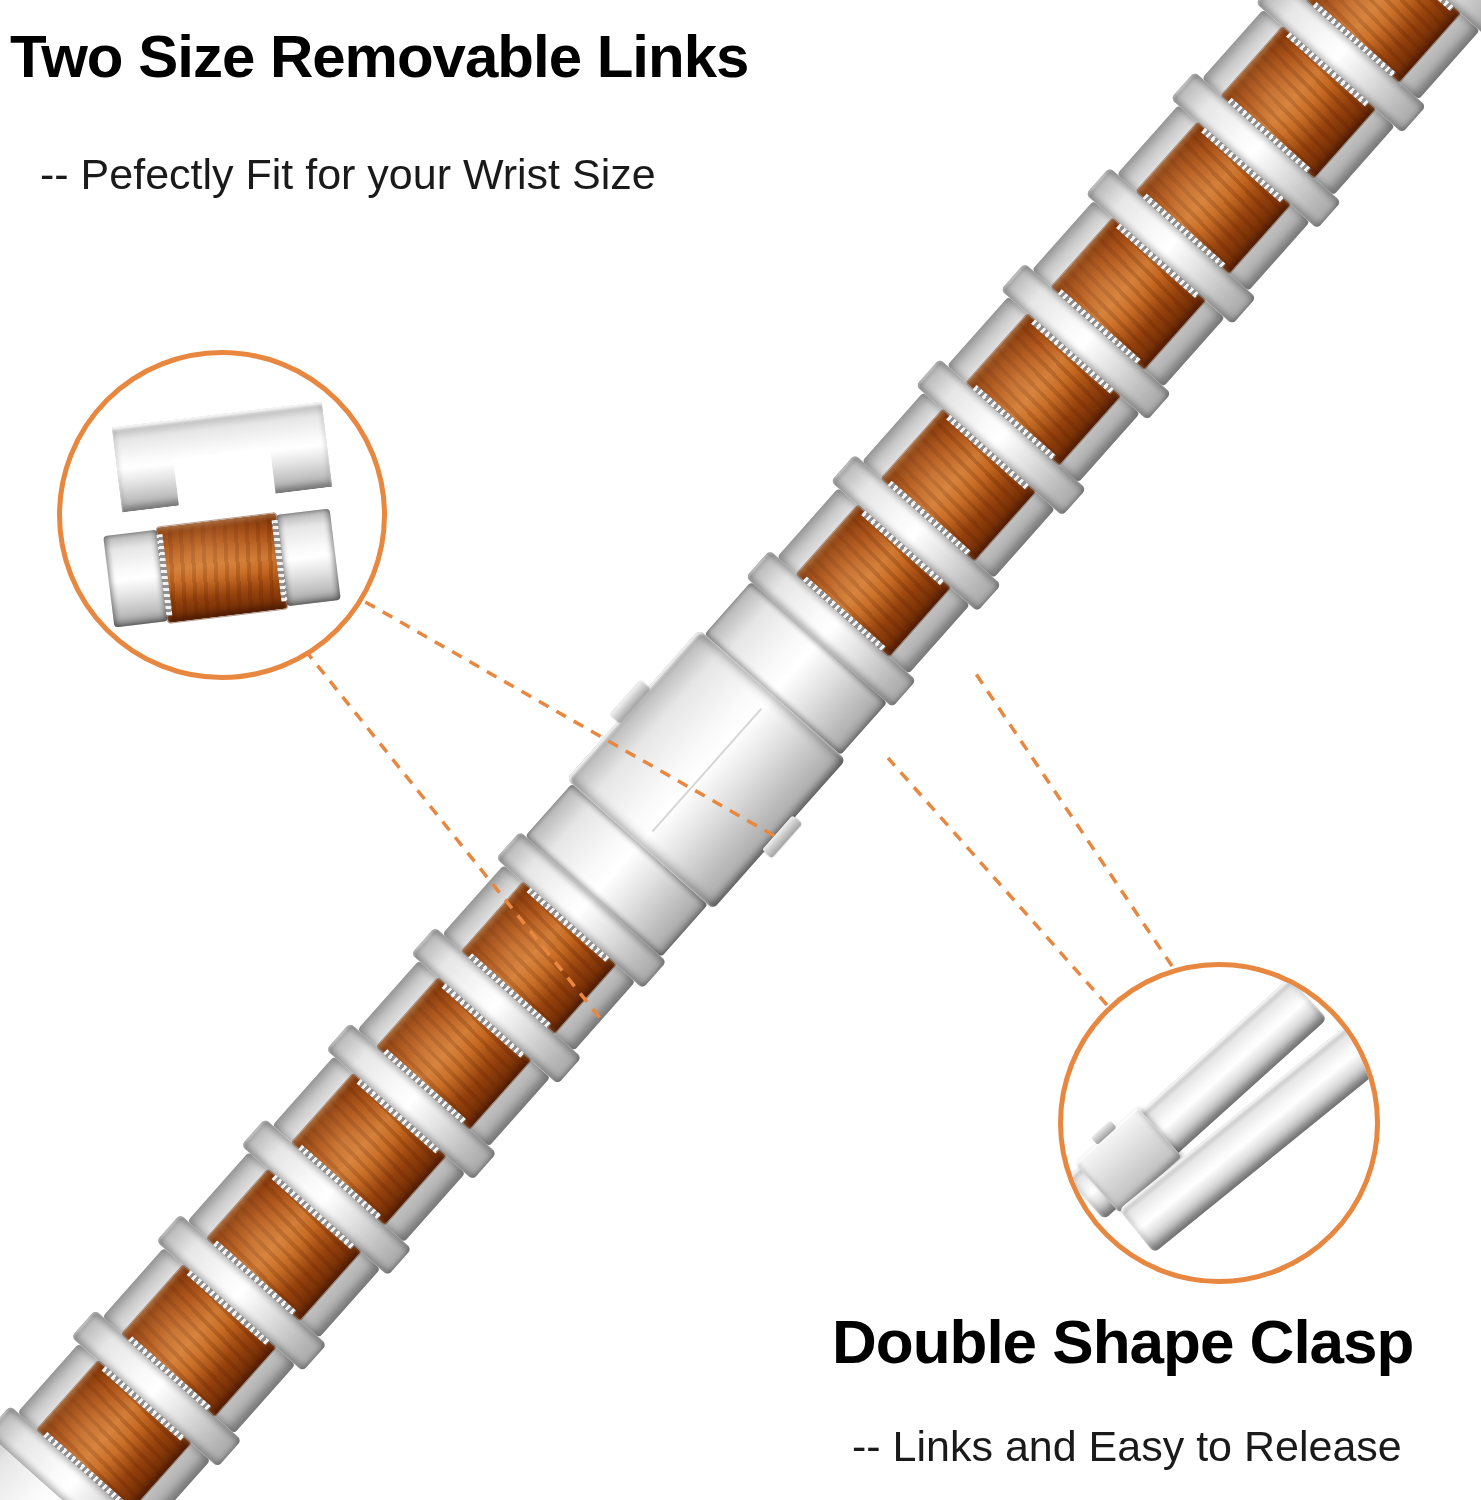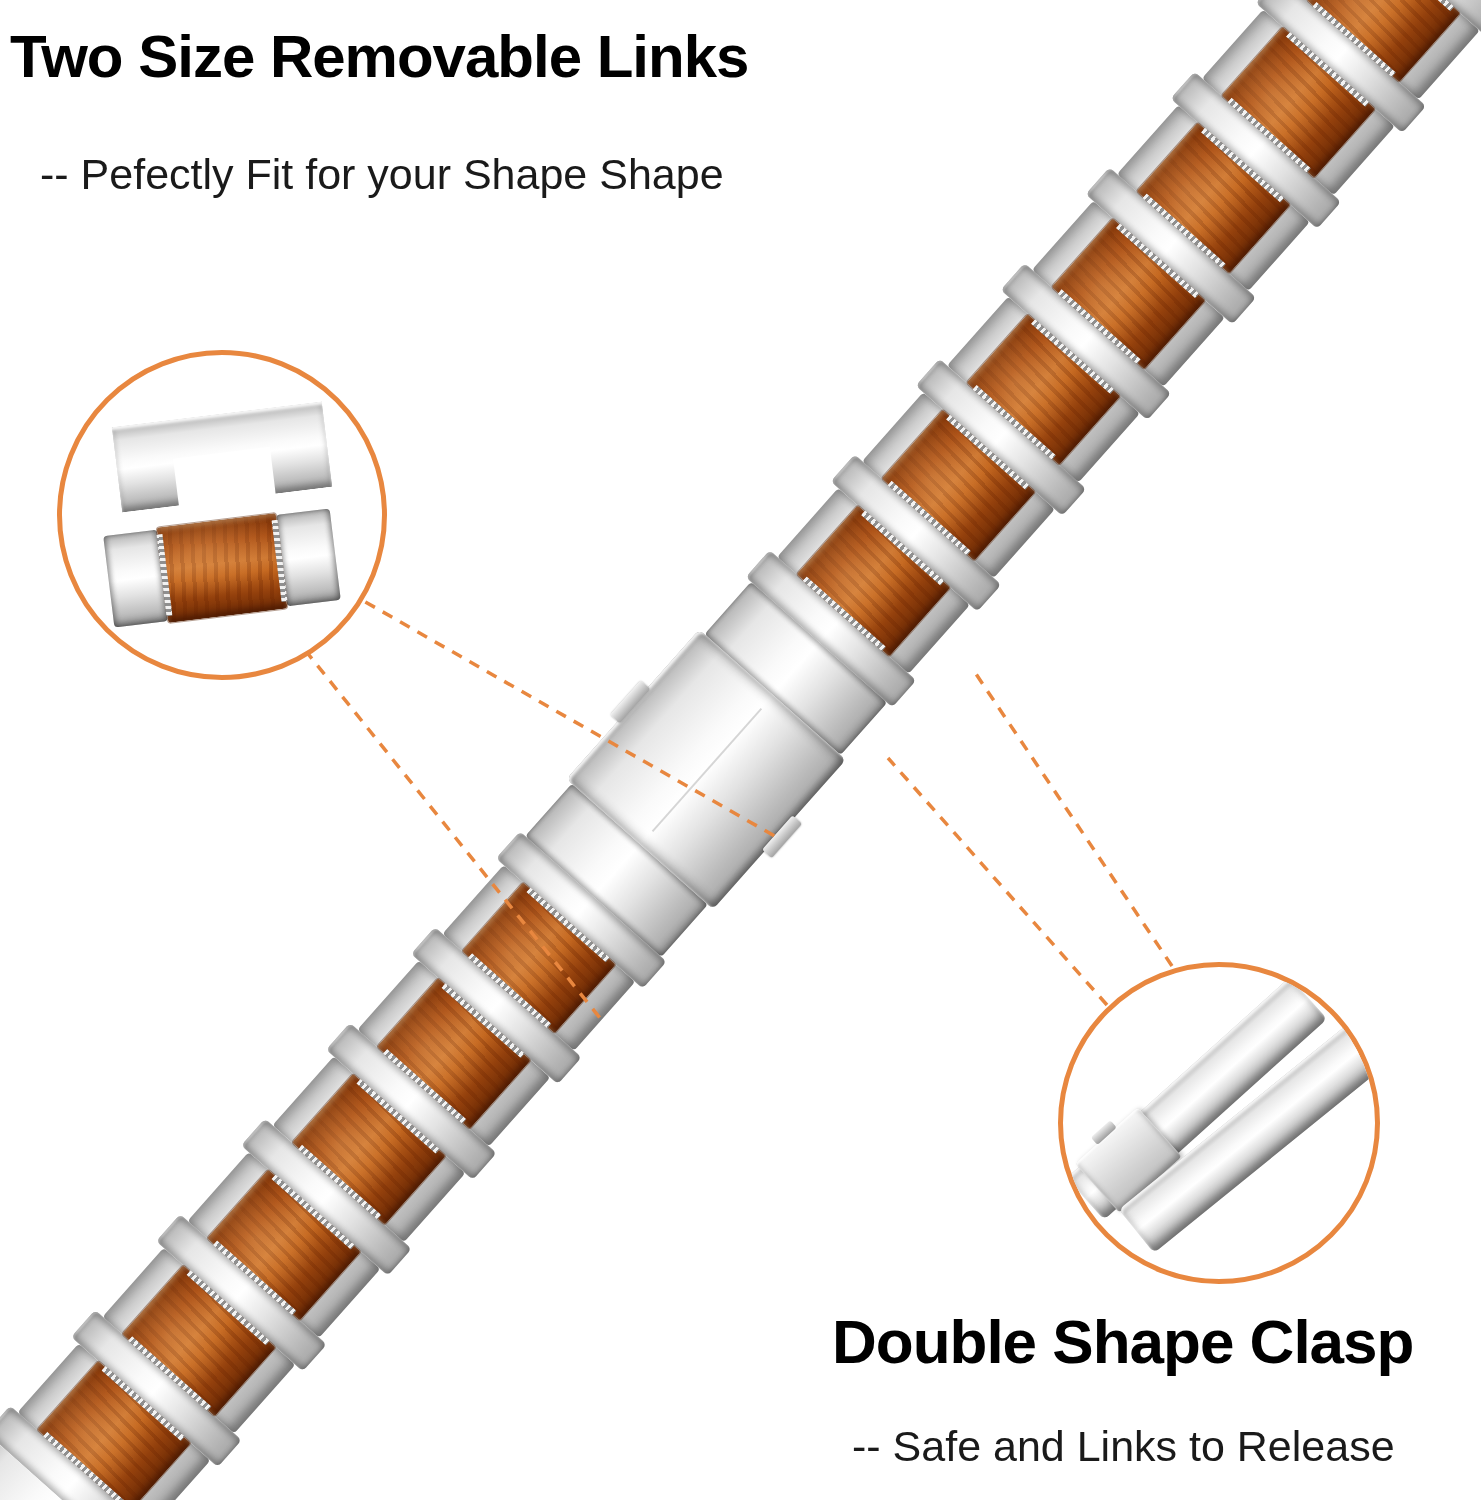--- a/index.html
+++ b/index.html
@@ -175,17 +175,17 @@
       <div class="bar b1 steel">
         <div class="head">
           <div class="nub"></div>
         </div>
       </div>
       <div class="bar b2 steel"></div>
     </div>
   </div>
 
   <div class="title" id="title-links">Two Size Removable Links</div>
-  <div class="subtitle" id="sub-links">-- Pefectly Fit for your Shape Shape</div>
+  <div class="subtitle" id="sub-links">-- Pefectly Fit for your Wrist Size</div>
   <div class="title" id="title-clasp">Double Shape Clasp</div>
-  <div class="subtitle" id="sub-clasp">-- Safe and Links to Release</div>
+  <div class="subtitle" id="sub-clasp">-- Links and Easy to Release</div>
 
 </div>
 
 </body></html>

